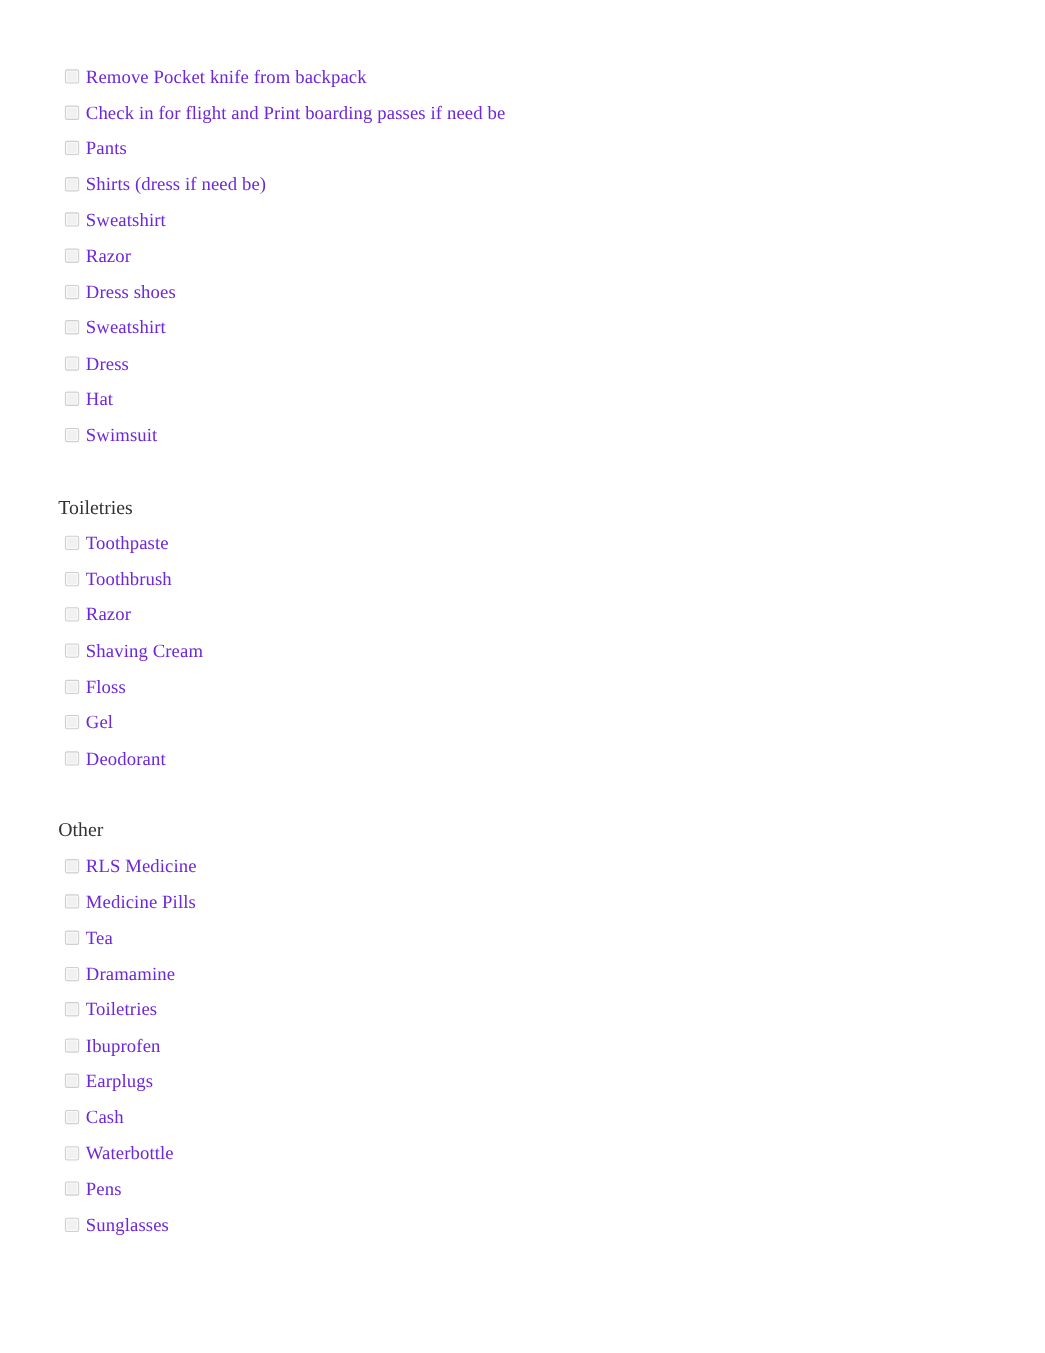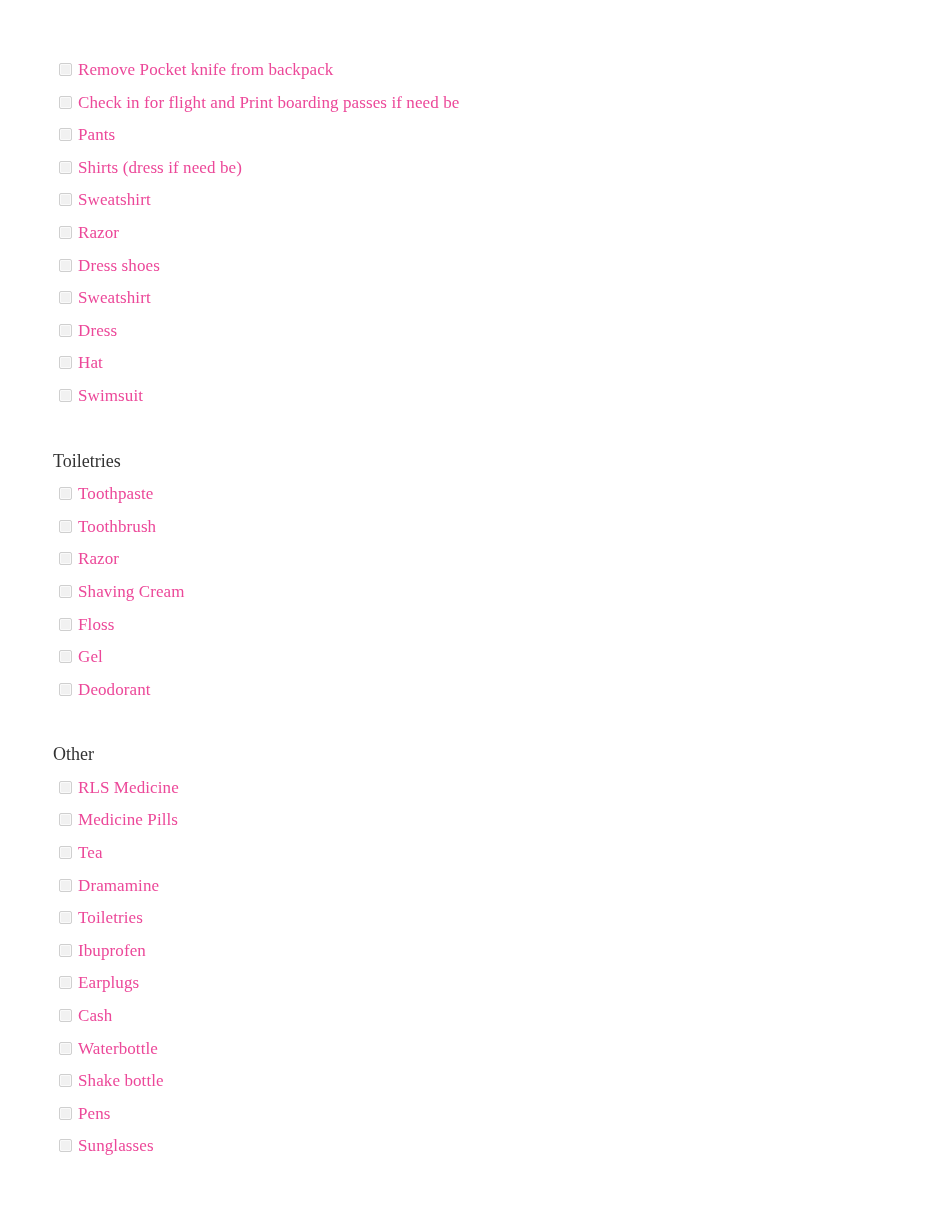--- a/index.html
+++ b/index.html
@@ -58,21 +58,21 @@
     margin: 9px 6px 0 0;
     box-sizing: border-box;
     background: #f1f1f1;
     border: 1px solid #cfcfcf;
     border-radius: 2px;
     box-shadow: inset 0 0 0 1px #fafafa;
   }
   .item-label {
     font-size: 17px;
     line-height: 32.6px;
-    color: #ec4899;
+    color: #6d28d9;
     letter-spacing: 0.1px;
   }
 </style>
 </head>
 <body>
 
 <div class="page">
   <div class="checklist" id="checklist-root">
       <div class="group">
         <label class="item">
@@ -184,24 +184,20 @@
         <label class="item">
           <span class="checkbox" role="checkbox" aria-checked="false"></span>
           <span class="item-label">Cash</span>
         </label>
         <label class="item">
           <span class="checkbox" role="checkbox" aria-checked="false"></span>
           <span class="item-label">Waterbottle</span>
         </label>
         <label class="item">
           <span class="checkbox" role="checkbox" aria-checked="false"></span>
-          <span class="item-label">Shake bottle</span>
-        </label>
-        <label class="item">
-          <span class="checkbox" role="checkbox" aria-checked="false"></span>
           <span class="item-label">Pens</span>
         </label>
         <label class="item">
           <span class="checkbox" role="checkbox" aria-checked="false"></span>
           <span class="item-label">Sunglasses</span>
         </label>
       </div>
     </div>
 </div>
 

